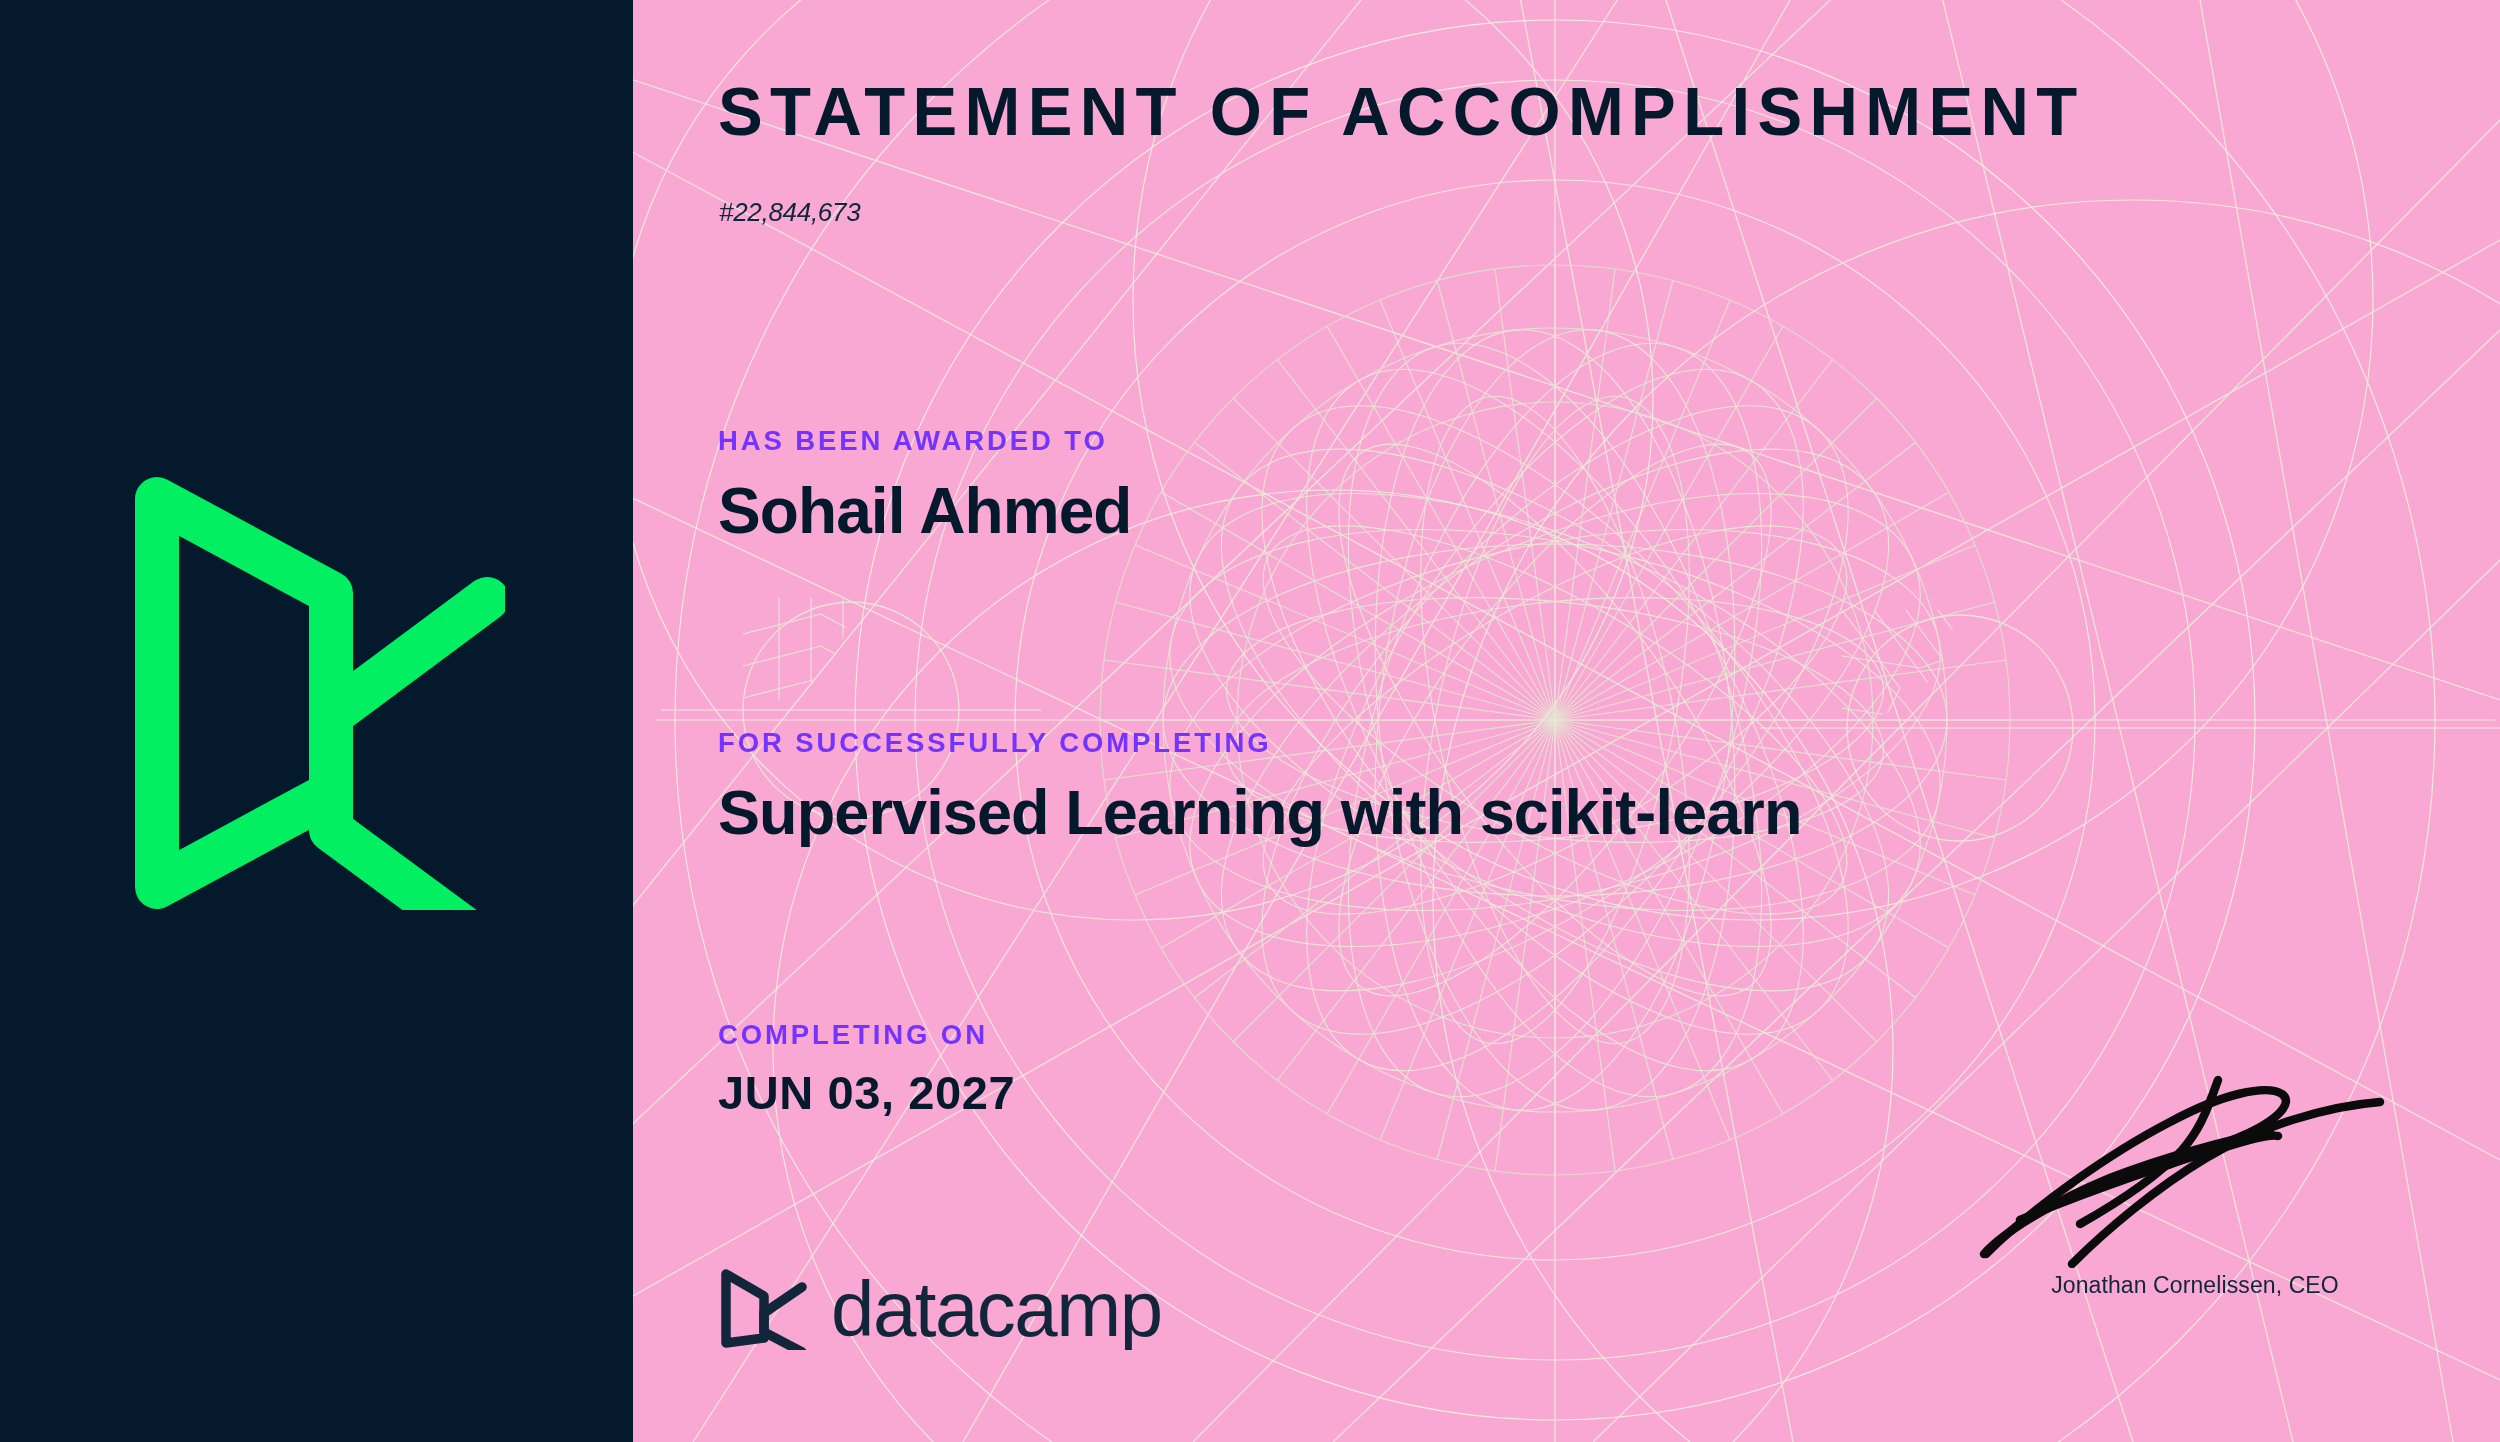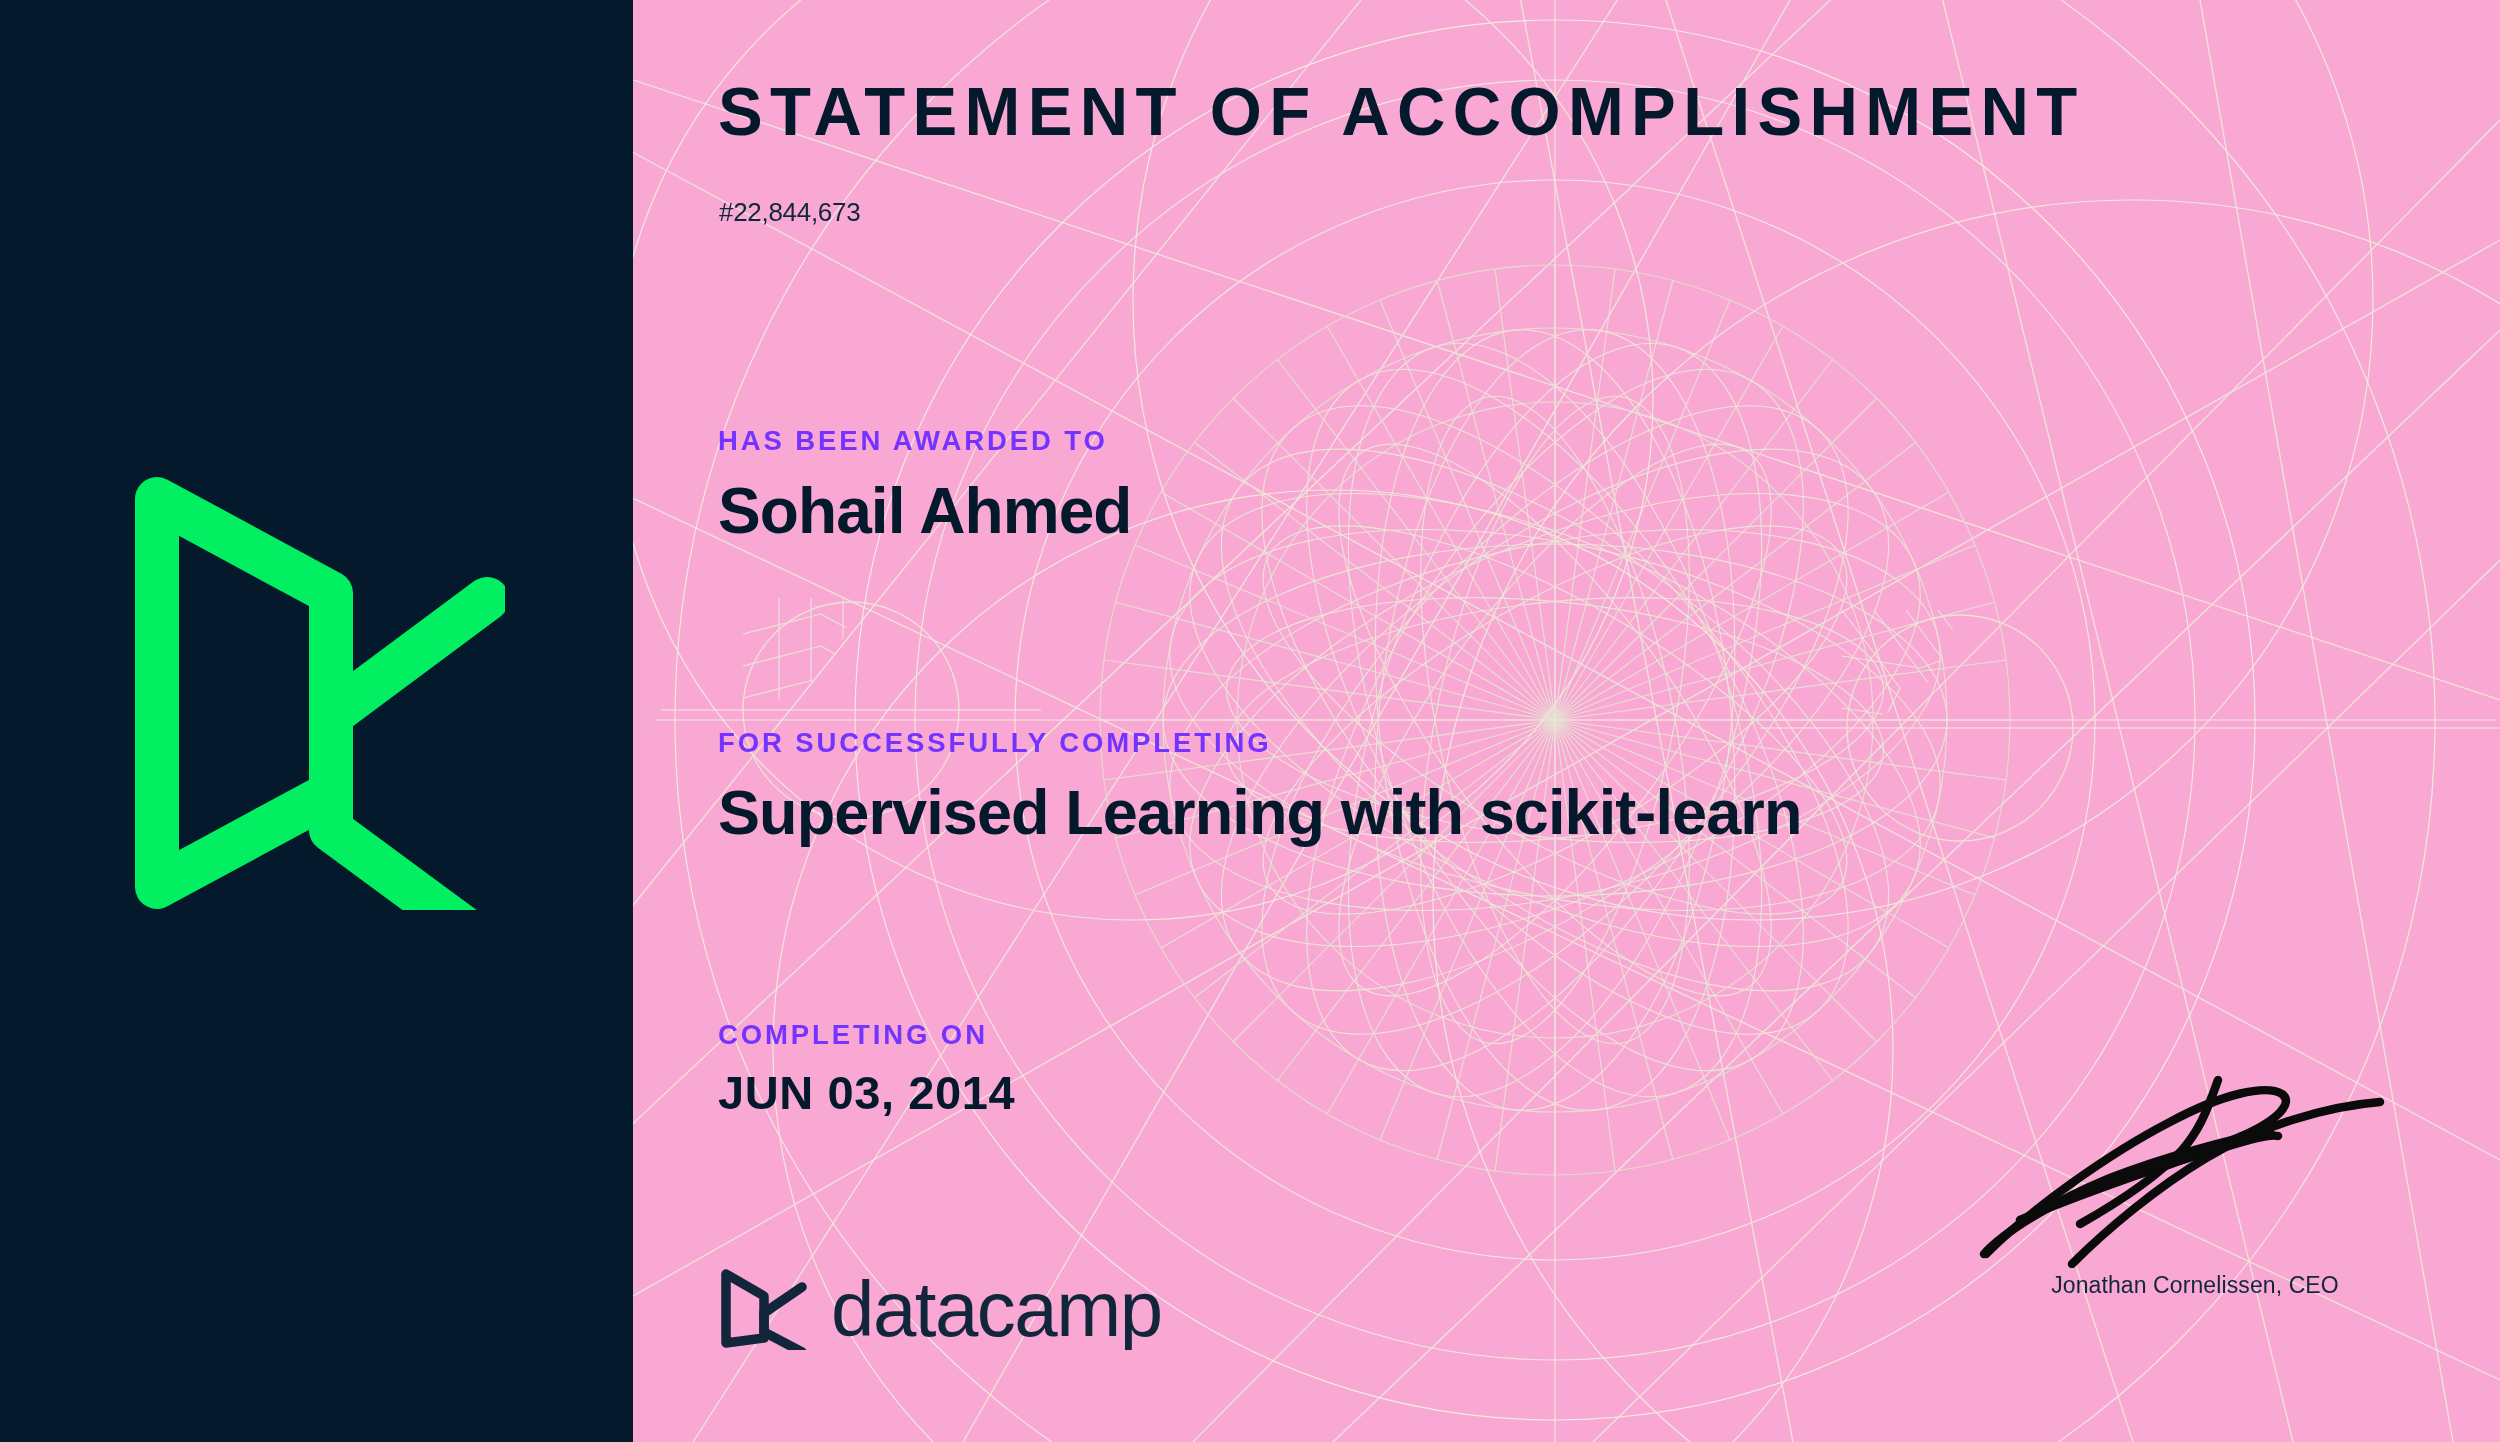--- a/index.html
+++ b/index.html
@@ -51,20 +51,21 @@
     color:#05192D;
     white-space:nowrap;
     transform:scaleX(0.985);
     transform-origin:left center;
   }
   .cert-id {
     position:absolute; left:719px; top:197px;
     font-size:26px;
     letter-spacing:-0.3px;
     color:#12263B;
+    font-style:italic;
   }
 
   .field { position:absolute; left:718px; }
   .field-label {
     font-size:27.5px;
     font-weight:bold;
     letter-spacing:2.9px;
     color:#7433FF;
     white-space:nowrap;
   }
@@ -298,21 +299,21 @@
       <div class="field-value">Supervised Learning with scikit-learn</div>
     </div>
 
     <div class="field" id="field-awarded">
       <div class="field-label">HAS BEEN AWARDED TO</div>
       <div class="field-value">Sohail Ahmed</div>
     </div>
 
     <div class="field" id="field-date">
       <div class="field-label">COMPLETING ON</div>
-      <div class="field-value">JUN 03, 2014</div>
+      <div class="field-value">JUN 03, 2027</div>
     </div>
 
     <svg id="footer-logo" viewBox="0 0 490 82">
       <g fill="none" stroke="#12263B" stroke-width="9.5" stroke-linecap="round" stroke-linejoin="round">
         <path d="M8 9 L46 31 L46 73 L8 78 Z" transform="translate(0,-3)"></path>
         <path d="M46 45 L84 19"></path>
         <path d="M46 45 L46 64 L84 84"></path>
       </g>
       <g fill="#12263B" font-family="Liberation Sans, sans-serif">
         <text x="113" y="68" font-size="78" letter-spacing="-1.5">datacamp</text>

